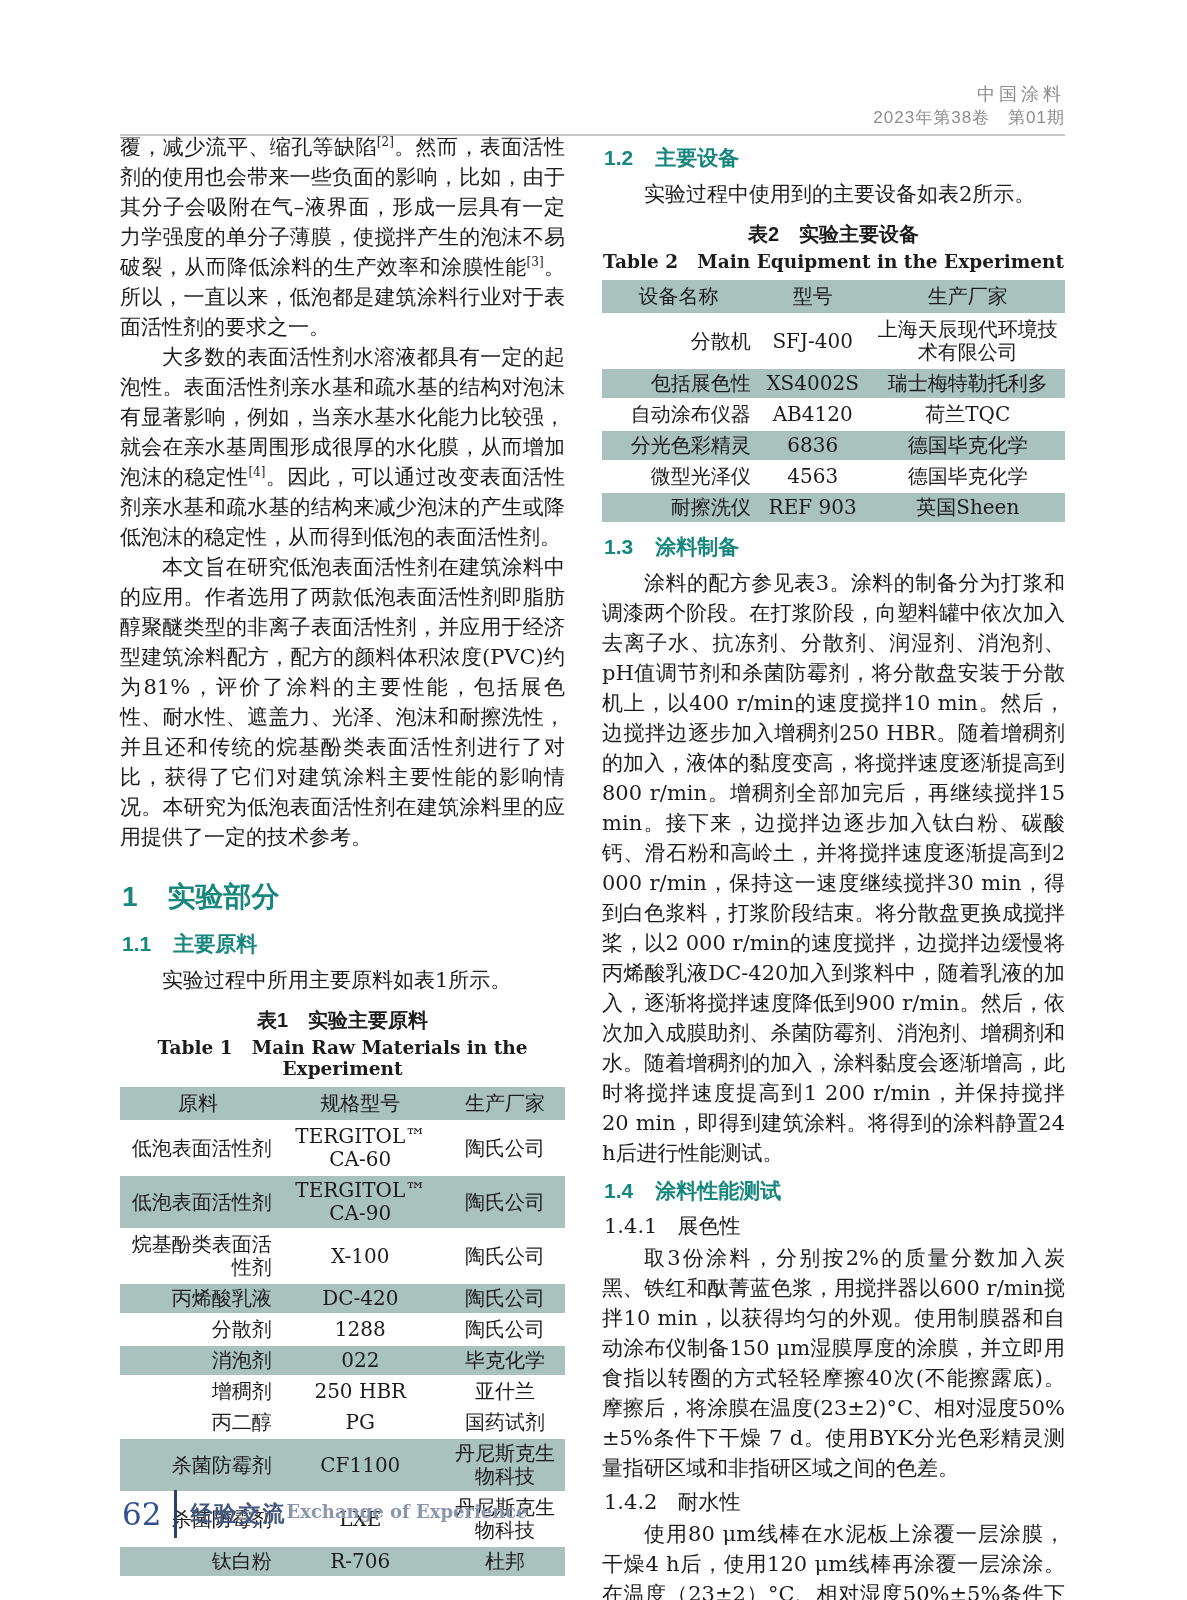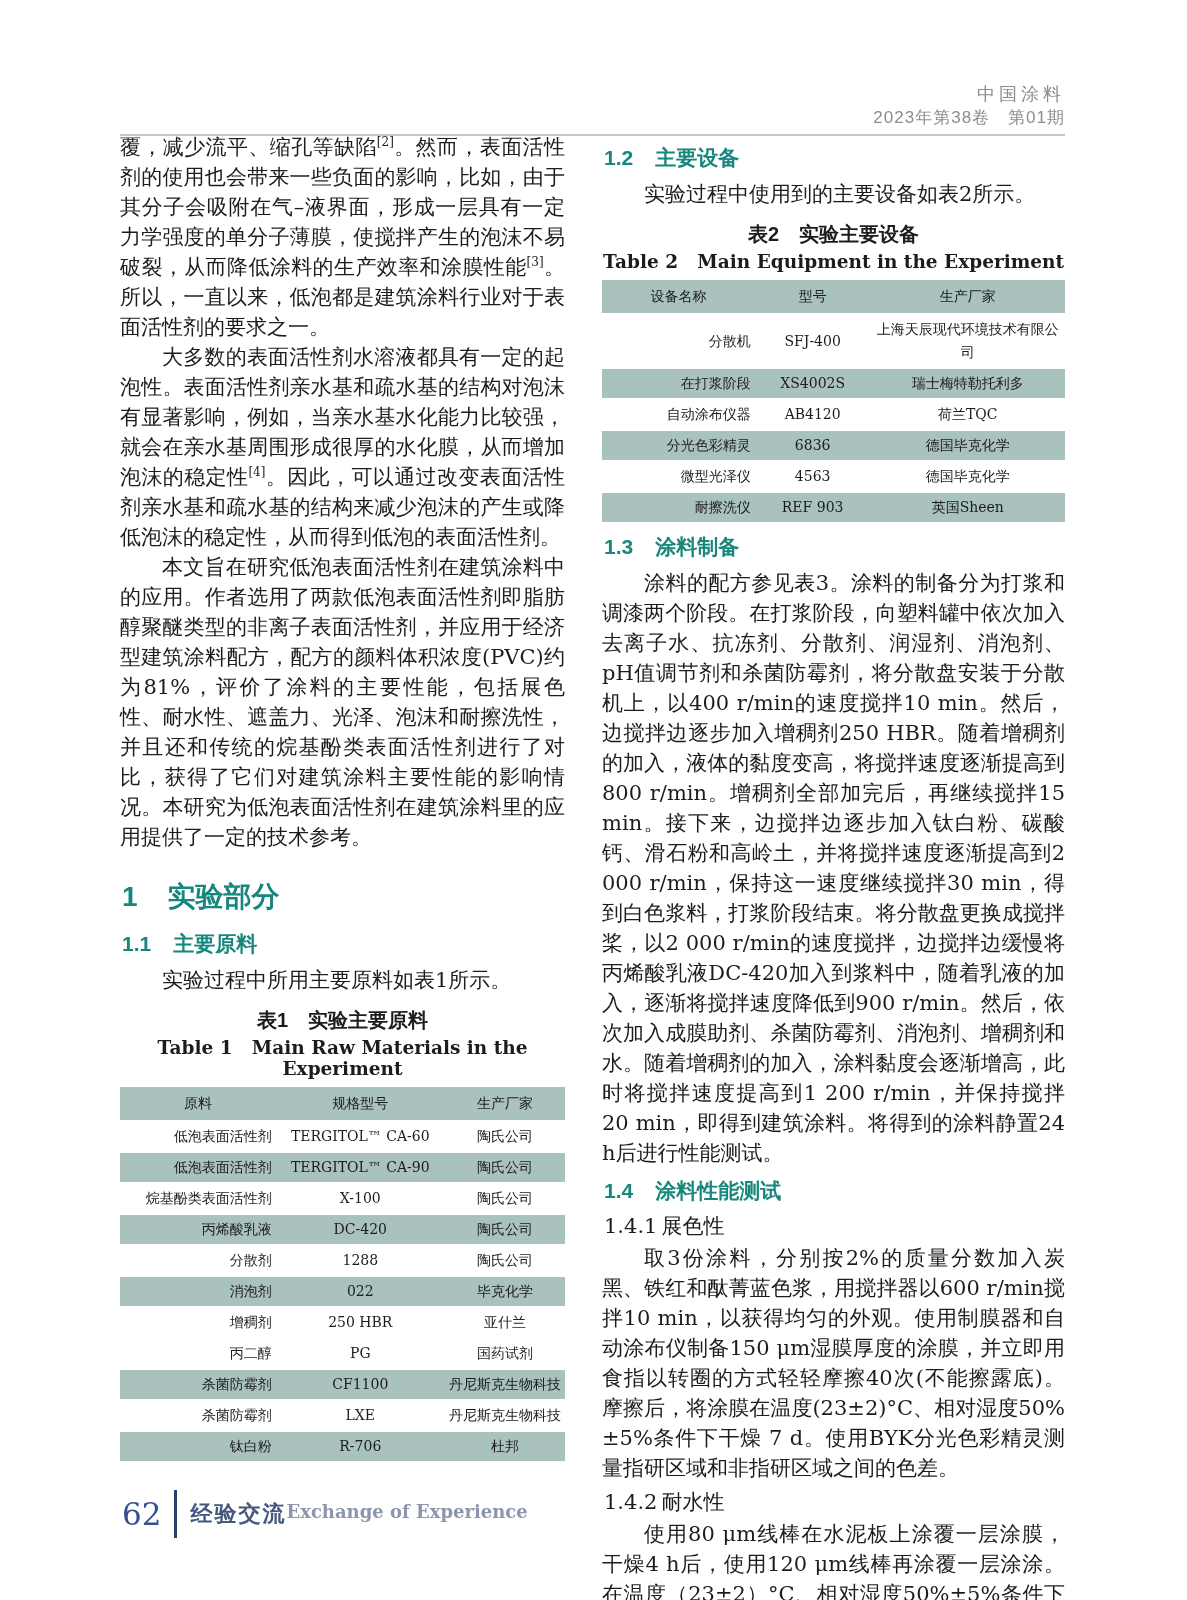--- a/index.html
+++ b/index.html
@@ -43,36 +43,36 @@
     display:flex;gap:30px;align-items:baseline;
     color:var(--accent);font-family:"Liberation Sans","DejaVu Sans",sans-serif;
     font-weight:bold;font-size:28px;margin:26px 0 14px 2px;
   }
   .sec-h2{
     display:flex;gap:22px;align-items:baseline;
     color:var(--accent);font-family:"Liberation Sans","DejaVu Sans",sans-serif;
     font-weight:bold;font-size:21px;margin:9px 0 7px 2px;
   }
   .sec-h3{
-    display:flex;gap:4px;align-items:baseline;
+    display:flex;gap:20px;align-items:baseline;
     color:var(--ink);font-size:21px;margin:5px 0 3px 2px;
   }
   .col-right .sec-h2.first{margin-top:12px;}
   
   .tab-cap-cn{
     text-align:center;font-family:"Liberation Sans","DejaVu Sans",sans-serif;
     font-weight:bold;font-size:20px;margin:12px 0 3px;white-space:pre-wrap;
   }
   .tab-cap-en{
     text-align:center;font-family:"DejaVu Serif",serif;font-weight:bold;
     font-size:18.5px;margin:0 0 8px;white-space:pre-wrap;
   }
   
   table.data-table{
-    width:100%;border-collapse:collapse;font-size:14px;
+    width:100%;border-collapse:collapse;font-size:20px;
     border-bottom:2px solid #8a8a8a;margin-bottom:6px;
   }
   table.data-table th{
     background:var(--shade);font-weight:normal;text-align:center;
     padding:5px 4px;line-height:23px;border-bottom:2px solid #fff;
   }
   table.data-table td{
     text-align:center;vertical-align:middle;padding:3px 4px;line-height:23px;
     border-bottom:2px solid #fff;
   }
@@ -214,21 +214,21 @@
           <th>生产厂家</th>
         </tr>
       </thead>
       <tbody>
           <tr>
             <td class="c1">分散机</td>
             <td>SFJ-400</td>
             <td>上海天辰现代环境技术有限公司</td>
           </tr>
           <tr class="shaded">
-            <td class="c1">在打浆阶段</td>
+            <td class="c1">包括展色性</td>
             <td>XS4002S</td>
             <td>瑞士梅特勒托利多</td>
           </tr>
           <tr>
             <td class="c1">自动涂布仪器</td>
             <td>AB4120</td>
             <td>荷兰TQC</td>
           </tr>
           <tr class="shaded">
             <td class="c1">分光色彩精灵</td>

